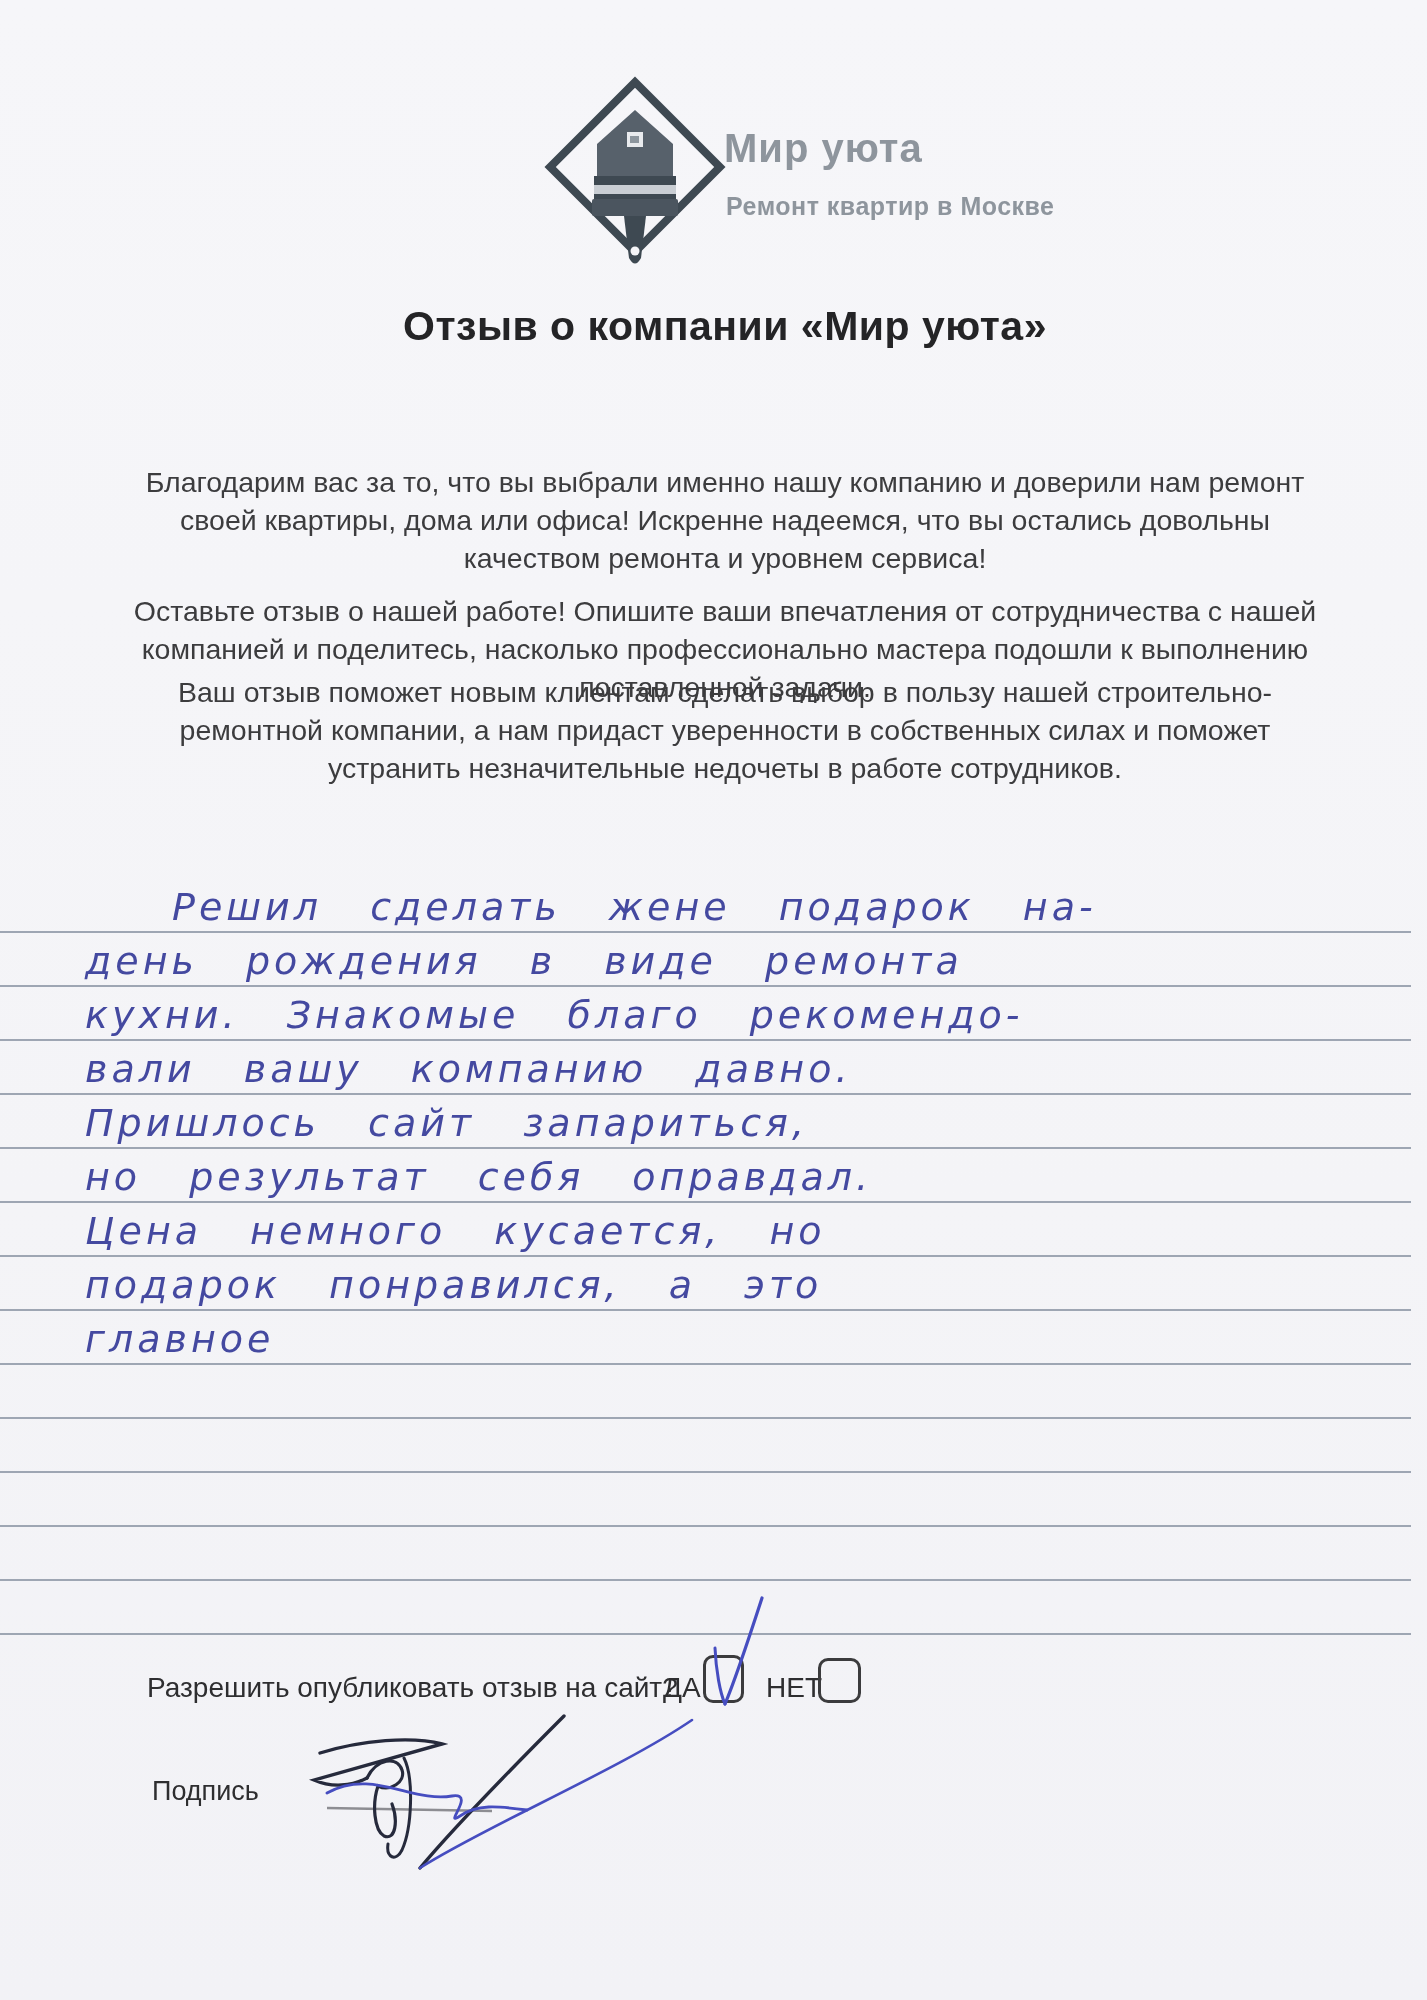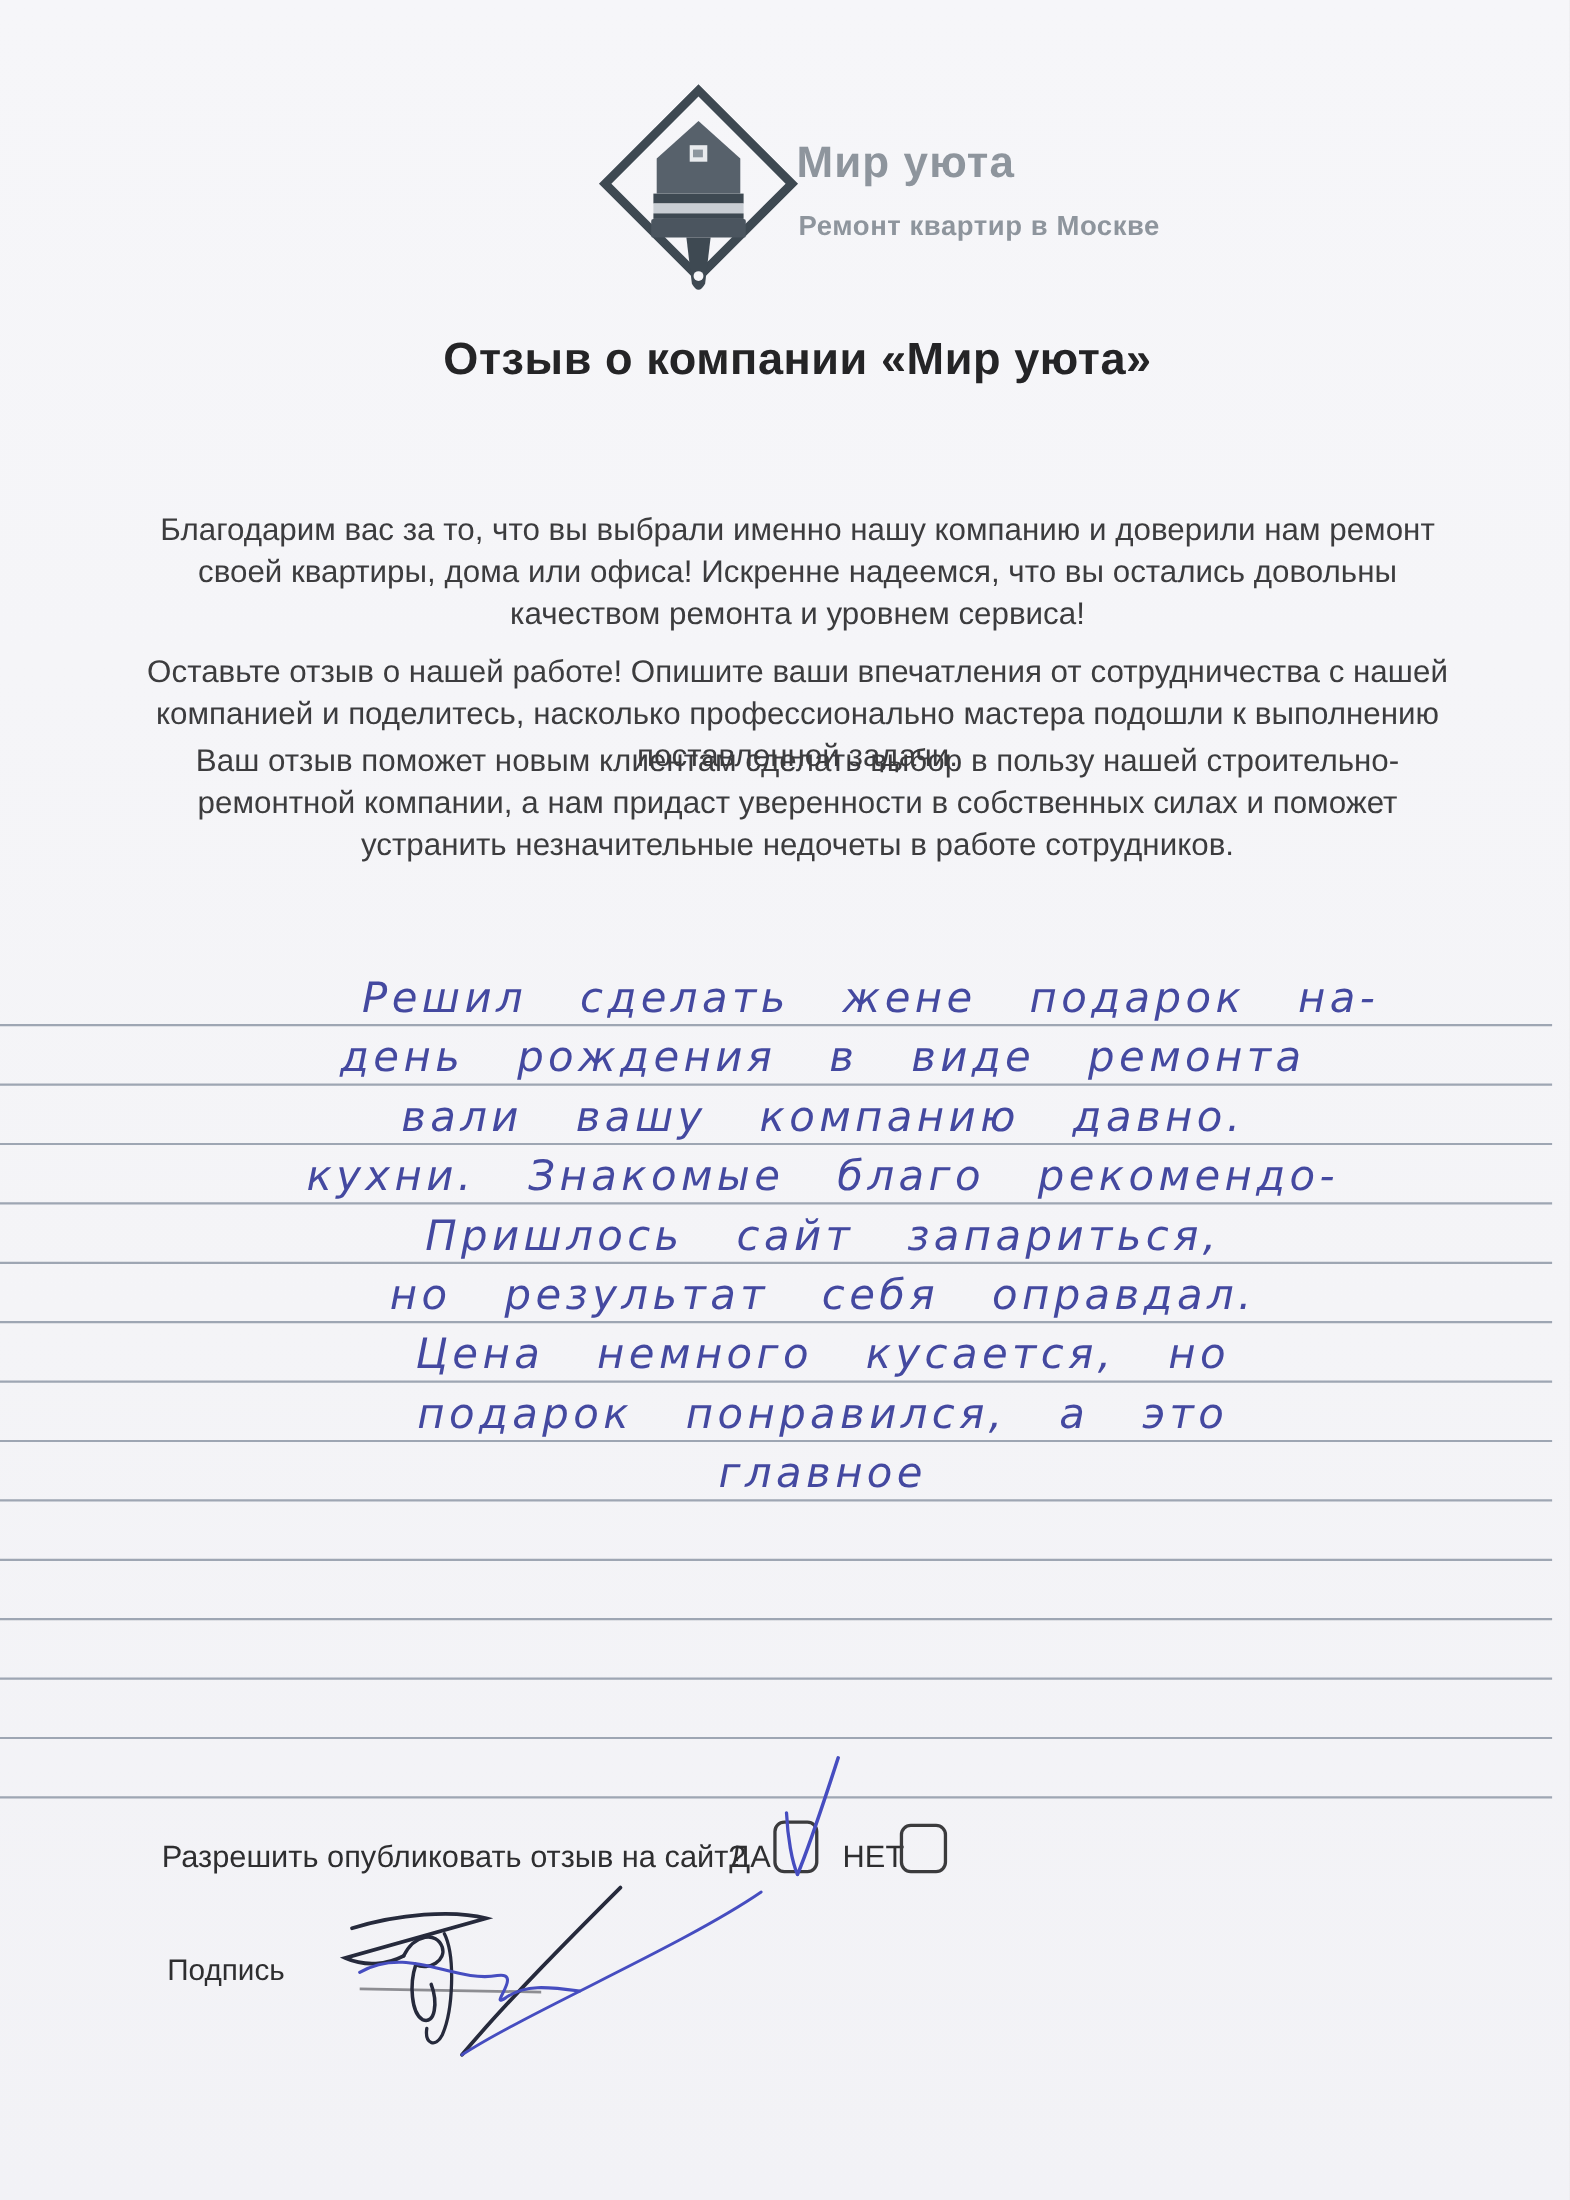--- a/index.html
+++ b/index.html
@@ -43,21 +43,20 @@
     text-align:center;font-size:28.5px;color:#3c3c3e;
   }
   
   .hw-area{position:absolute;left:0;right:16px;top:879px;}
   .hw-row{
     height:52px;line-height:56px;
     border-bottom:2px solid rgba(125,136,152,.72);
     padding-left:85px;
     overflow:visible;
     white-space:nowrap;
-    text-align:center;
   }
   .hw-row.first{padding-left:172px;}
   .hw-text{
     font-family:"DejaVu Sans", sans-serif;
     font-style:italic;
     font-size:38px;
     color:#3b409c;
     letter-spacing:4px;
     word-spacing:32px;
     opacity:.95;
@@ -98,22 +97,22 @@
   <div class="brand-tagline">Ремонт квартир в Москве</div>
 
   <div class="title">Отзыв о компании «Мир уюта»</div>
   <div class="para para1">Благодарим вас за то, что вы выбрали именно нашу компанию и доверили нам ремонт своей квартиры, дома или офиса! Искренне надеемся, что вы остались довольны качеством ремонта и уровнем сервиса!</div>
   <div class="para para2">Оставьте отзыв о нашей работе! Опишите ваши впечатления от сотрудничества с нашей компанией и поделитесь, насколько профессионально мастера подошли к выполнению поставленной задачи.</div>
   <div class="para para3">Ваш отзыв поможет новым клиентам сделать выбор в пользу нашей строительно-ремонтной компании, а нам придаст уверенности в собственных силах и поможет устранить незначительные недочеты в работе сотрудников.</div>
 
   <div class="hw-area">
       <div class="hw-row first"><span class="hw-text" style="color: rgb(59, 64, 156);">Решил сделать жене подарок на-</span></div>
       <div class="hw-row"><span class="hw-text" style="color: rgb(59, 64, 156);">день рождения в виде ремонта</span></div>
+      <div class="hw-row"><span class="hw-text" style="color: rgb(59, 64, 156);">кухни. Знакомые благо рекомендо-</span></div>
       <div class="hw-row"><span class="hw-text" style="color: rgb(59, 64, 156);">вали вашу компанию давно.</span></div>
-      <div class="hw-row"><span class="hw-text" style="color: rgb(59, 64, 156);">кухни. Знакомые благо рекомендо-</span></div>
       <div class="hw-row"><span class="hw-text" style="color: rgb(59, 64, 156);">Пришлось сайт запариться,</span></div>
       <div class="hw-row"><span class="hw-text" style="color: rgb(59, 64, 156);">но результат себя оправдал.</span></div>
       <div class="hw-row"><span class="hw-text" style="color: rgb(59, 64, 156);">Цена немного кусается, но</span></div>
       <div class="hw-row"><span class="hw-text" style="color: rgb(59, 64, 156);">подарок понравился, а это</span></div>
       <div class="hw-row"><span class="hw-text" style="color: rgb(59, 64, 156);">главное</span></div>
       <div class="hw-row"></div>
       <div class="hw-row"></div>
       <div class="hw-row"></div>
       <div class="hw-row"></div>
       <div class="hw-row"></div>

